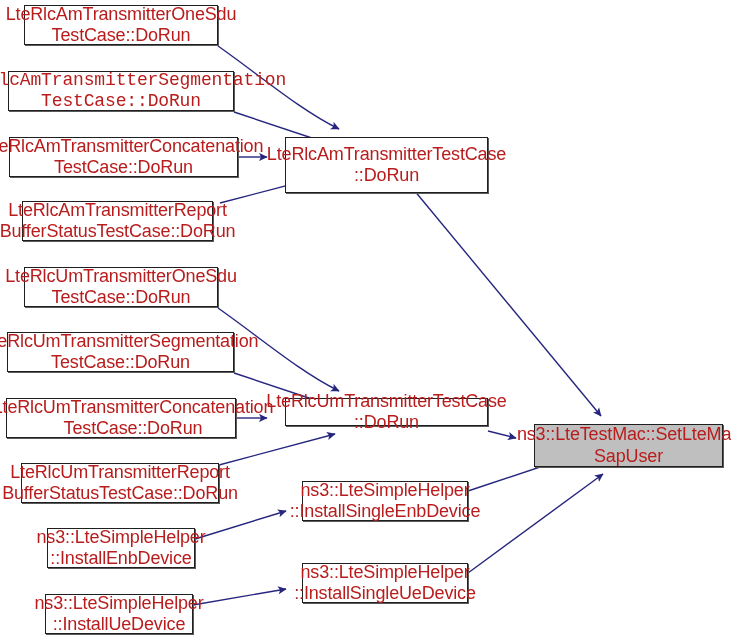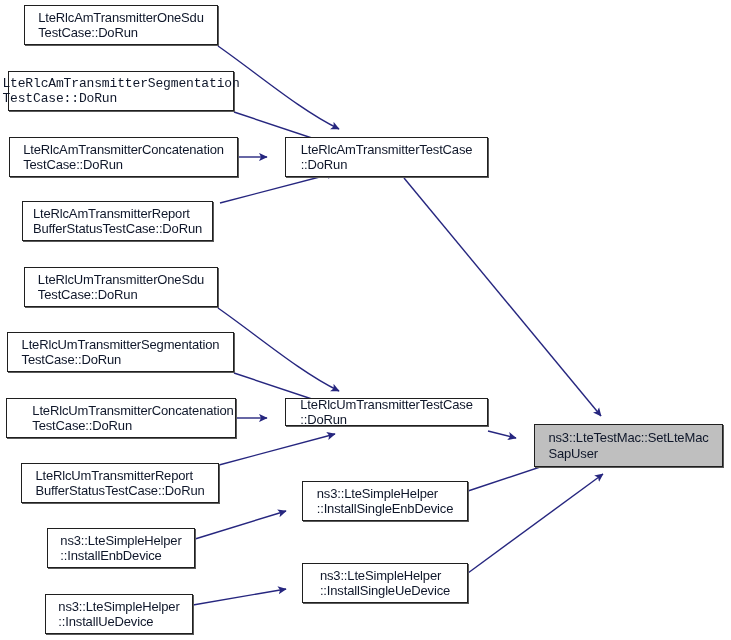--- a/index.html
+++ b/index.html
@@ -23,24 +23,24 @@
     height: 640px;
   }
   .node {
     position: absolute;
     box-sizing: border-box;
     border: 1px solid #1f1f1f;
     background: #ffffff;
     display: flex;
     align-items: center;
     justify-content: center;
-    text-align: left;
+    text-align: center;
     line-height: 1.18;
-    color: #0f172a;
-    font-size: 13px;
+    color: #b91c1c;
+    font-size: 18px;
     letter-spacing: -0.15px;
     z-index: 5;
     box-shadow: 1px 1px 0 0 #5a5a5a;
   }
   .node.highlight {
     background: #bfbfbf;
   }
   .node-label {
     display: block;
     padding: 0 3px;
@@ -82,21 +82,21 @@
 TestCase::DoRun</span>
       </div>
       <div class="node" style="left: 9px; top: 137px; width: 229px; height: 40px;">
         <span class="node-label">LteRlcAmTransmitterConcatenation
 TestCase::DoRun</span>
       </div>
       <div class="node" style="left: 22px; top: 201px; width: 191px; height: 40px;">
         <span class="node-label">LteRlcAmTransmitterReport
 BufferStatusTestCase::DoRun</span>
       </div>
-      <div class="node" style="left: 285px; top: 137px; width: 203px; height: 40px;">
+      <div class="node" style="left: 285px; top: 137px; width: 203px; height: 56px;">
         <span class="node-label">LteRlcAmTransmitterTestCase
 ::DoRun</span>
       </div>
       <div class="node" style="left: 24px; top: 267px; width: 194px; height: 40px;">
         <span class="node-label">LteRlcUmTransmitterOneSdu
 TestCase::DoRun</span>
       </div>
       <div class="node" style="left: 7px; top: 332px; width: 227px; height: 40px;">
         <span class="node-label">LteRlcUmTransmitterSegmentation
 TestCase::DoRun</span>

